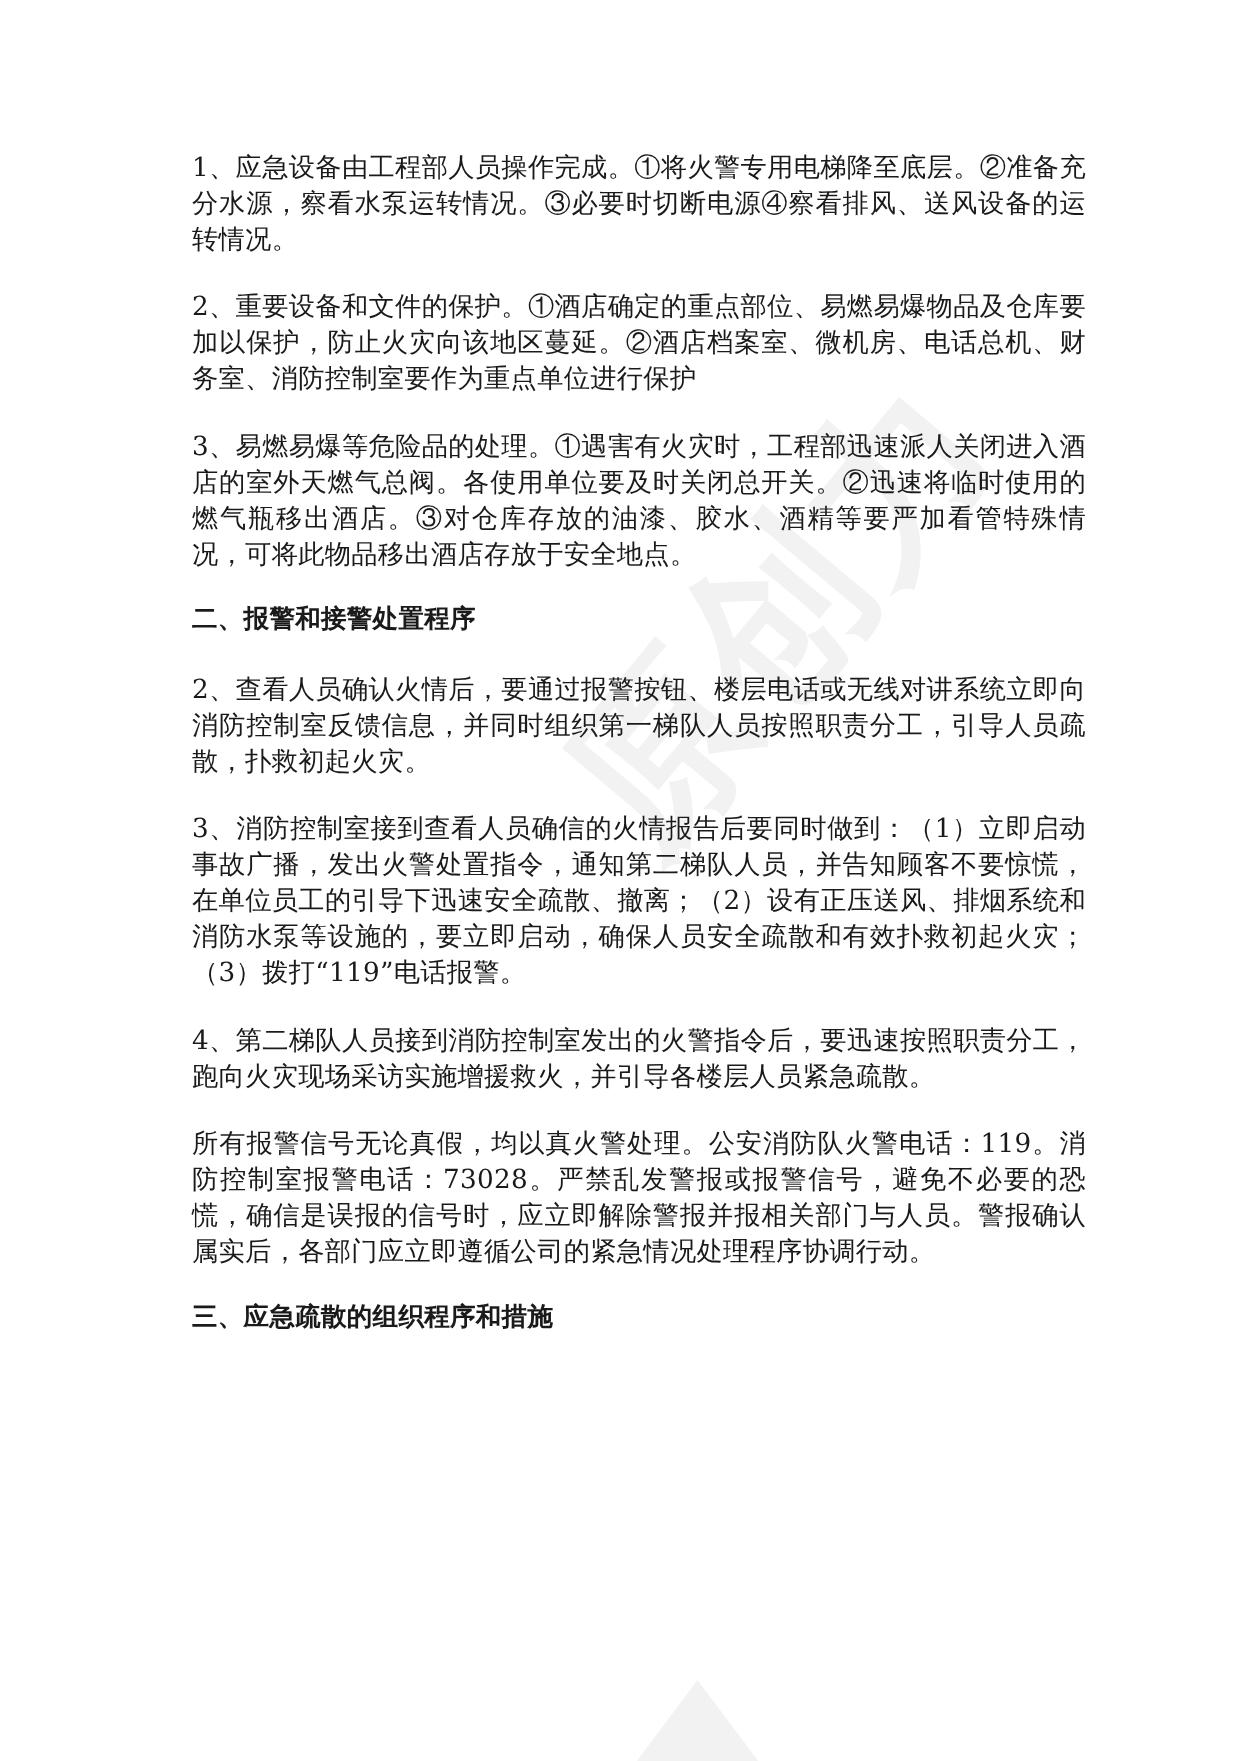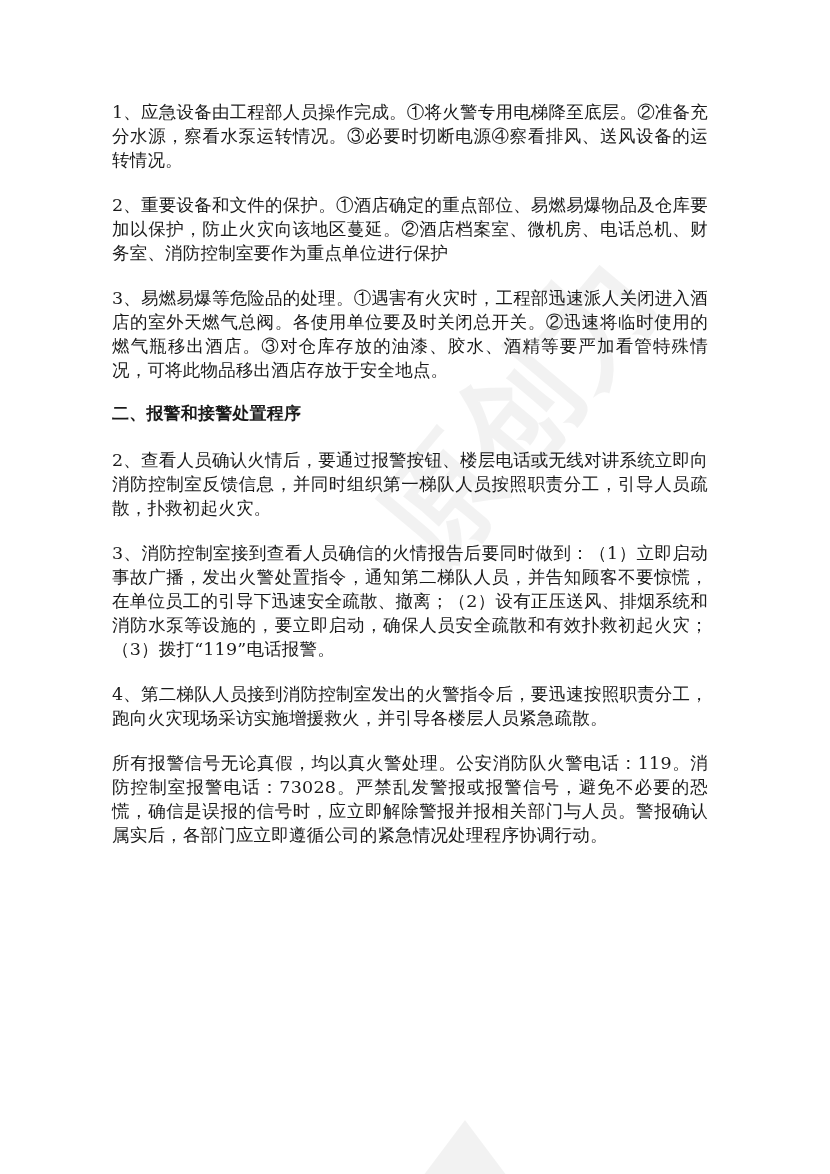--- a/index.html
+++ b/index.html
@@ -1,21 +1,21 @@
 <!DOCTYPE html>
 <html><head>
 <meta charset="utf-8">
 <style>
   html, body { margin: 0; padding: 0; background: #ffffff; }
   body { width: 830px; height: 1174px; position: relative; overflow: hidden; }
   .page {
     position: absolute; left: 0; top: 0; width: 830px; height: 1174px; background: #fff;
   }
   .content {
-    position: absolute; left: 112px; top: 100px; width: 596px;
+    position: absolute; left: 128px; top: 100px; width: 596px;
     font-family: "DejaVu Serif", "Liberation Serif", serif;
     font-size: 17.5px; line-height: 24px; color: #1a1a1a;
     text-align: justify; letter-spacing: 0.2px;
   }
   .para { margin: 0 0 21px 0; }
   .heading { margin: 0 0 21px 0; font-weight: bold; font-family: Liberation Mono, monospace; font-size: 17px; }
   .watermark {
     position: absolute; pointer-events: none;
     color: rgba(0,0,0,0.05); font-family: "DejaVu Sans", sans-serif; font-weight: bold;
   }
@@ -33,14 +33,15 @@
 
   <div class="content">
     <p class="para">1、应急设备由工程部人员操作完成。①将火警专用电梯降至底层。②准备充分水源，察看水泵运转情况。③必要时切断电源④察看排风、送风设备的运转情况。</p>
     <p class="para">2、重要设备和文件的保护。①酒店确定的重点部位、易燃易爆物品及仓库要加以保护，防止火灾向该地区蔓延。②酒店档案室、微机房、电话总机、财务室、消防控制室要作为重点单位进行保护</p>
     <p class="para">3、易燃易爆等危险品的处理。①遇害有火灾时，工程部迅速派人关闭进入酒店的室外天燃气总阀。各使用单位要及时关闭总开关。②迅速将临时使用的燃气瓶移出酒店。③对仓库存放的油漆、胶水、酒精等要严加看管特殊情况，可将此物品移出酒店存放于安全地点。</p>
     <p class="heading">二、报警和接警处置程序</p>
     <p class="para">2、查看人员确认火情后，要通过报警按钮、楼层电话或无线对讲系统立即向消防控制室反馈信息，并同时组织第一梯队人员按照职责分工，引导人员疏散，扑救初起火灾。</p>
     <p class="para">3、消防控制室接到查看人员确信的火情报告后要同时做到：（1）立即启动事故广播，发出火警处置指令，通知第二梯队人员，并告知顾客不要惊慌，在单位员工的引导下迅速安全疏散、撤离；（2）设有正压送风、排烟系统和消防水泵等设施的，要立即启动，确保人员安全疏散和有效扑救初起火灾；（3）拨打“119”电话报警。</p>
     <p class="para">4、第二梯队人员接到消防控制室发出的火警指令后，要迅速按照职责分工，跑向火灾现场采访实施增援救火，并引导各楼层人员紧急疏散。</p>
     <p class="para">所有报警信号无论真假，均以真火警处理。公安消防队火警电话：119。消防控制室报警电话：73028。严禁乱发警报或报警信号，避免不必要的恐慌，确信是误报的信号时，应立即解除警报并报相关部门与人员。警报确认属实后，各部门应立即遵循公司的紧急情况处理程序协调行动。</p>
+    <p class="heading">三、应急疏散的组织程序和措施</p>
   </div>
 </div>
 
 </body></html>

